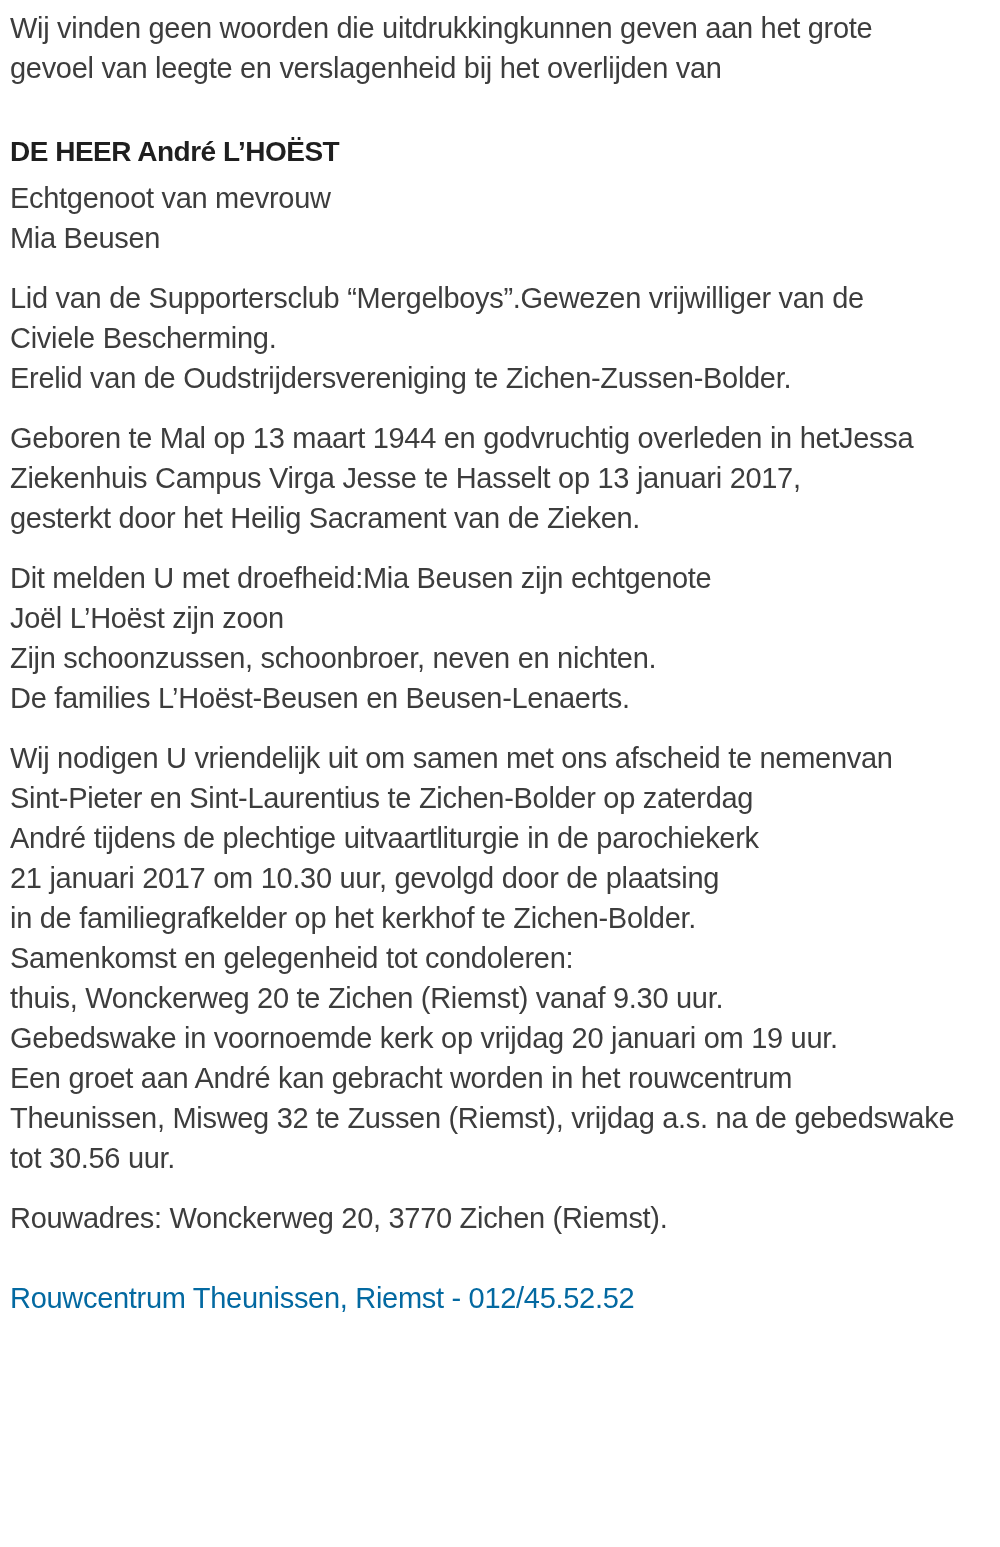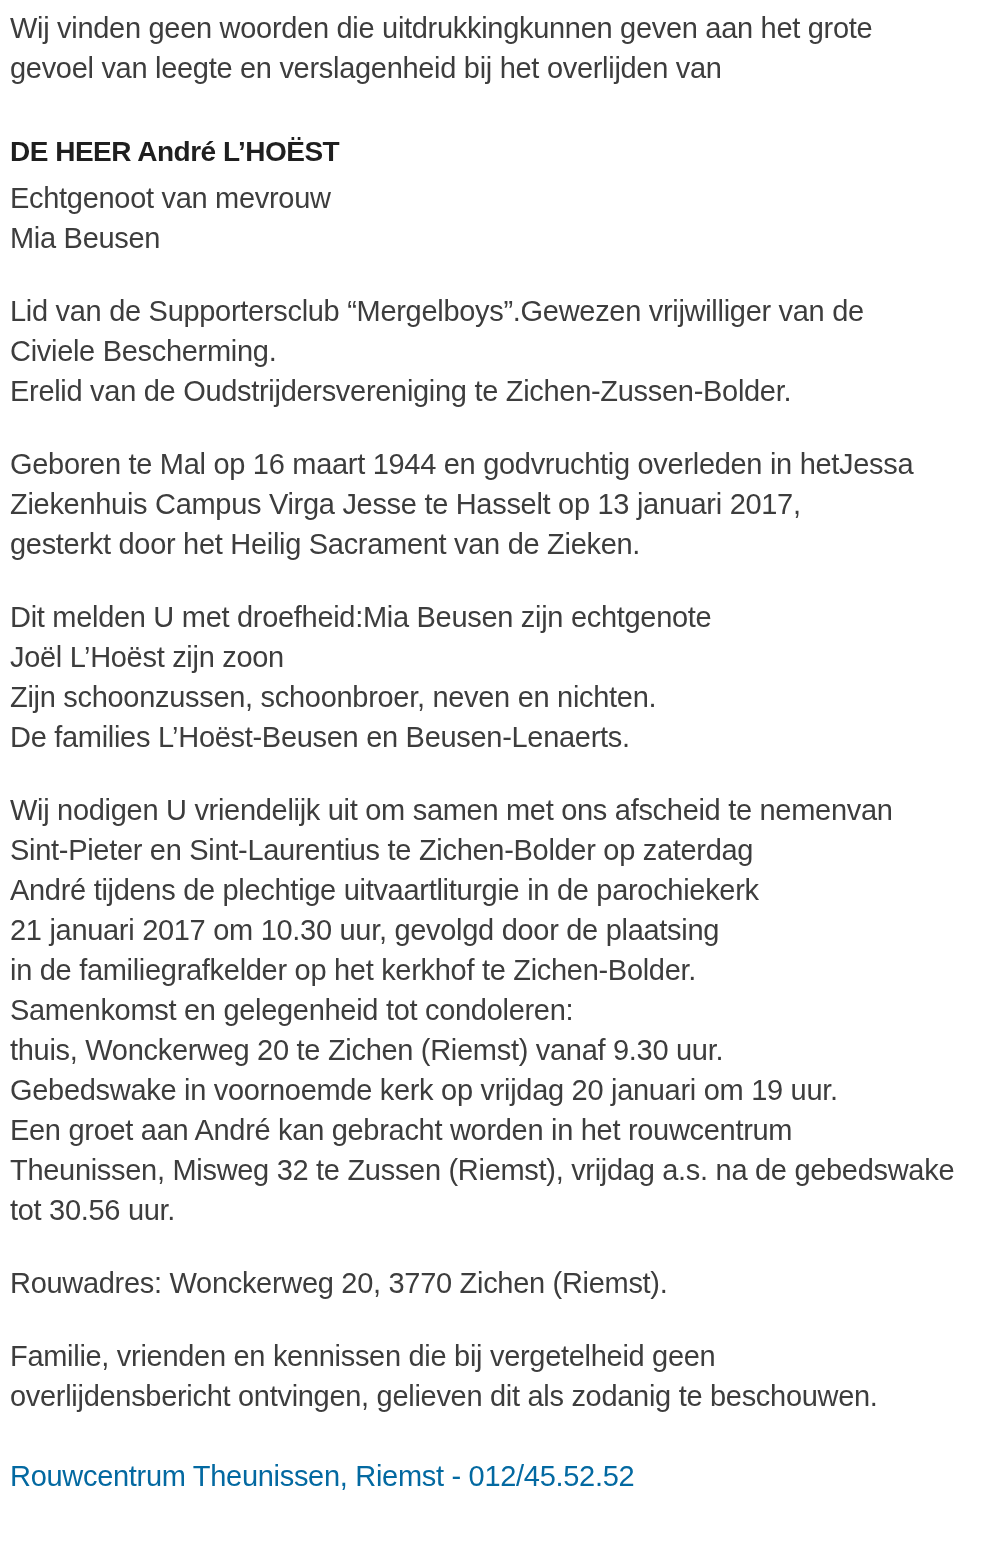--- a/index.html
+++ b/index.html
@@ -20,21 +20,21 @@
     color: #3d3d3d;
   }
   p {
     margin: 0;
     font-size: 29px;
     line-height: 40px;
     font-weight: 400;
     letter-spacing: -0.3px;
   }
   .line { display: block; }
-  .gap-above { margin-top: 33px; }
+  .gap-above { margin-top: 20px; }
   h1.title {
     margin: 37px 0 0 0;
     font-size: 28px;
     line-height: 53px;
     font-weight: 700;
     letter-spacing: -0.5px;
     color: #1f1f1f;
   }
   .footer-line {
     margin-top: 40px;
@@ -58,21 +58,21 @@
     <span class="line">Mia Beusen</span>
   </p>
 
   <p class="gap-above">
     <span class="line">Lid van de Supportersclub “Mergelboys”.Gewezen vrijwilliger van de</span>
     <span class="line">Civiele Bescherming.</span>
     <span class="line">Erelid van de Oudstrijdersvereniging te Zichen-Zussen-Bolder.</span>
   </p>
 
   <p class="gap-above">
-    <span class="line">Geboren te Mal op 16 maart 1944 en godvruchtig overleden in hetJessa</span>
+    <span class="line">Geboren te Mal op 13 maart 1944 en godvruchtig overleden in hetJessa</span>
     <span class="line">Ziekenhuis Campus Virga Jesse te Hasselt op 13 januari 2017,</span>
     <span class="line">gesterkt door het Heilig Sacrament van de Zieken.</span>
   </p>
 
   <p class="gap-above">
     <span class="line">Dit melden U met droefheid:Mia Beusen zijn echtgenote</span>
     <span class="line">Joël L’Hoëst zijn zoon</span>
     <span class="line">Zijn schoonzussen, schoonbroer, neven en nichten.</span>
     <span class="line">De families L’Hoëst-Beusen en Beusen-Lenaerts.</span>
   </p>
@@ -88,20 +88,16 @@
     <span class="line">Gebedswake in voornoemde kerk op vrijdag 20 januari om 19 uur.</span>
     <span class="line">Een groet aan André kan gebracht worden in het rouwcentrum</span>
     <span class="line">Theunissen, Misweg 32 te Zussen (Riemst), vrijdag a.s. na de gebedswake</span>
     <span class="line">tot 30.56 uur.</span>
   </p>
 
   <p class="gap-above">
     <span class="line">Rouwadres: Wonckerweg 20, 3770 Zichen (Riemst).</span>
   </p>
 
-  <p class="gap-above">
-    <span class="line">Familie, vrienden en kennissen die bij vergetelheid geen</span>
-    <span class="line">overlijdensbericht ontvingen, gelieven dit als zodanig te beschouwen.</span>
-  </p>
 
   <p class="footer-line">Rouwcentrum Theunissen, Riemst - 012/45.52.52</p>
 
 </div>
 
 </body></html>

